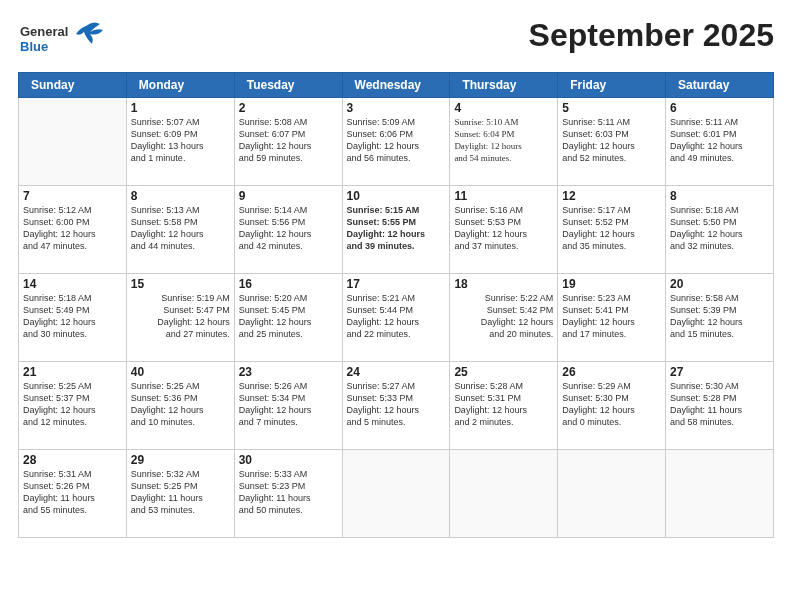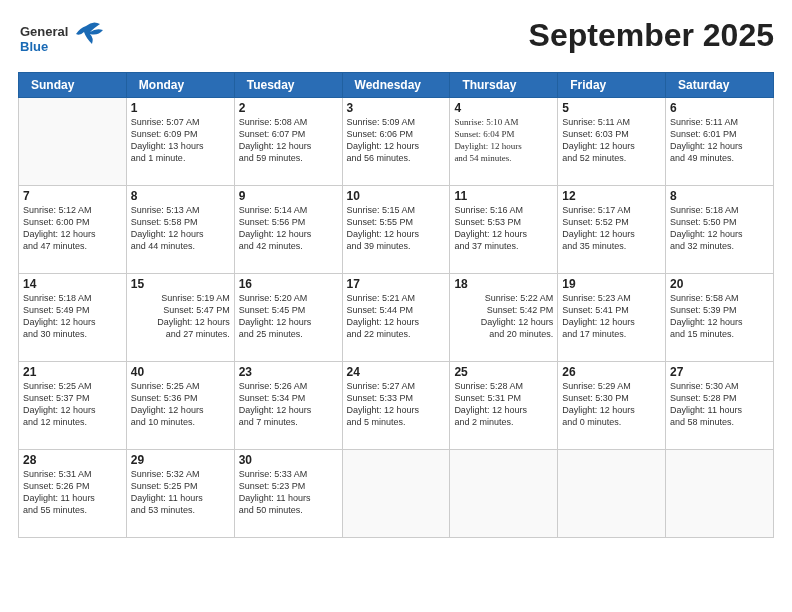--- a/index.html
+++ b/index.html
@@ -176,21 +176,21 @@
           </td>
           <td>
             <span class="day-num">9</span>
             <div class="day-info" style="white-space: pre-line;">Sunrise: 5:14 AM
 Sunset: 5:56 PM
 Daylight: 12 hours
 and 42 minutes.</div>
           </td>
           <td>
             <span class="day-num">10</span>
-            <div class="day-info" style="white-space: pre-line;">Sunrise: 5:15 AM
+            <div class="day-info" style="white-space: pre-line; font-weight: bold;">Sunrise: 5:15 AM
 Sunset: 5:55 PM
 Daylight: 12 hours
 and 39 minutes.</div>
           </td>
           <td>
             <span class="day-num">11</span>
             <div class="day-info" style="white-space: pre-line;">Sunrise: 5:16 AM
 Sunset: 5:53 PM
 Daylight: 12 hours
 and 37 minutes.</div>

